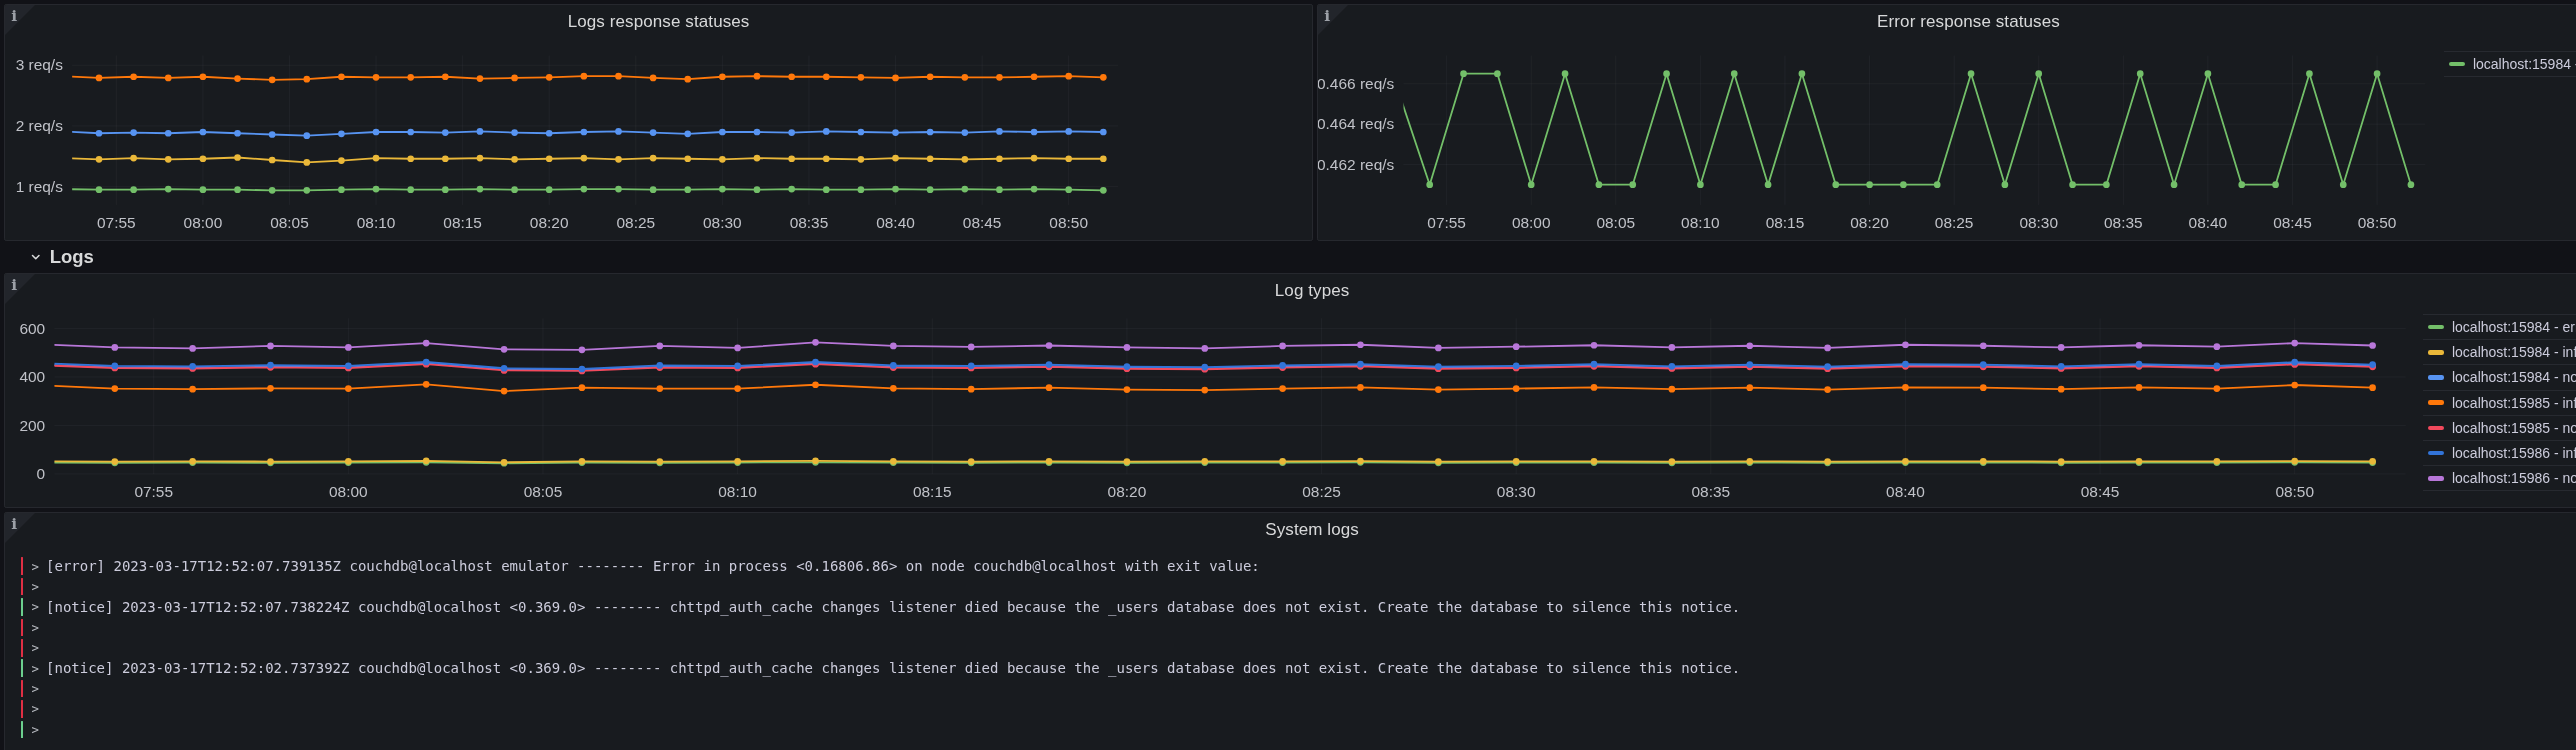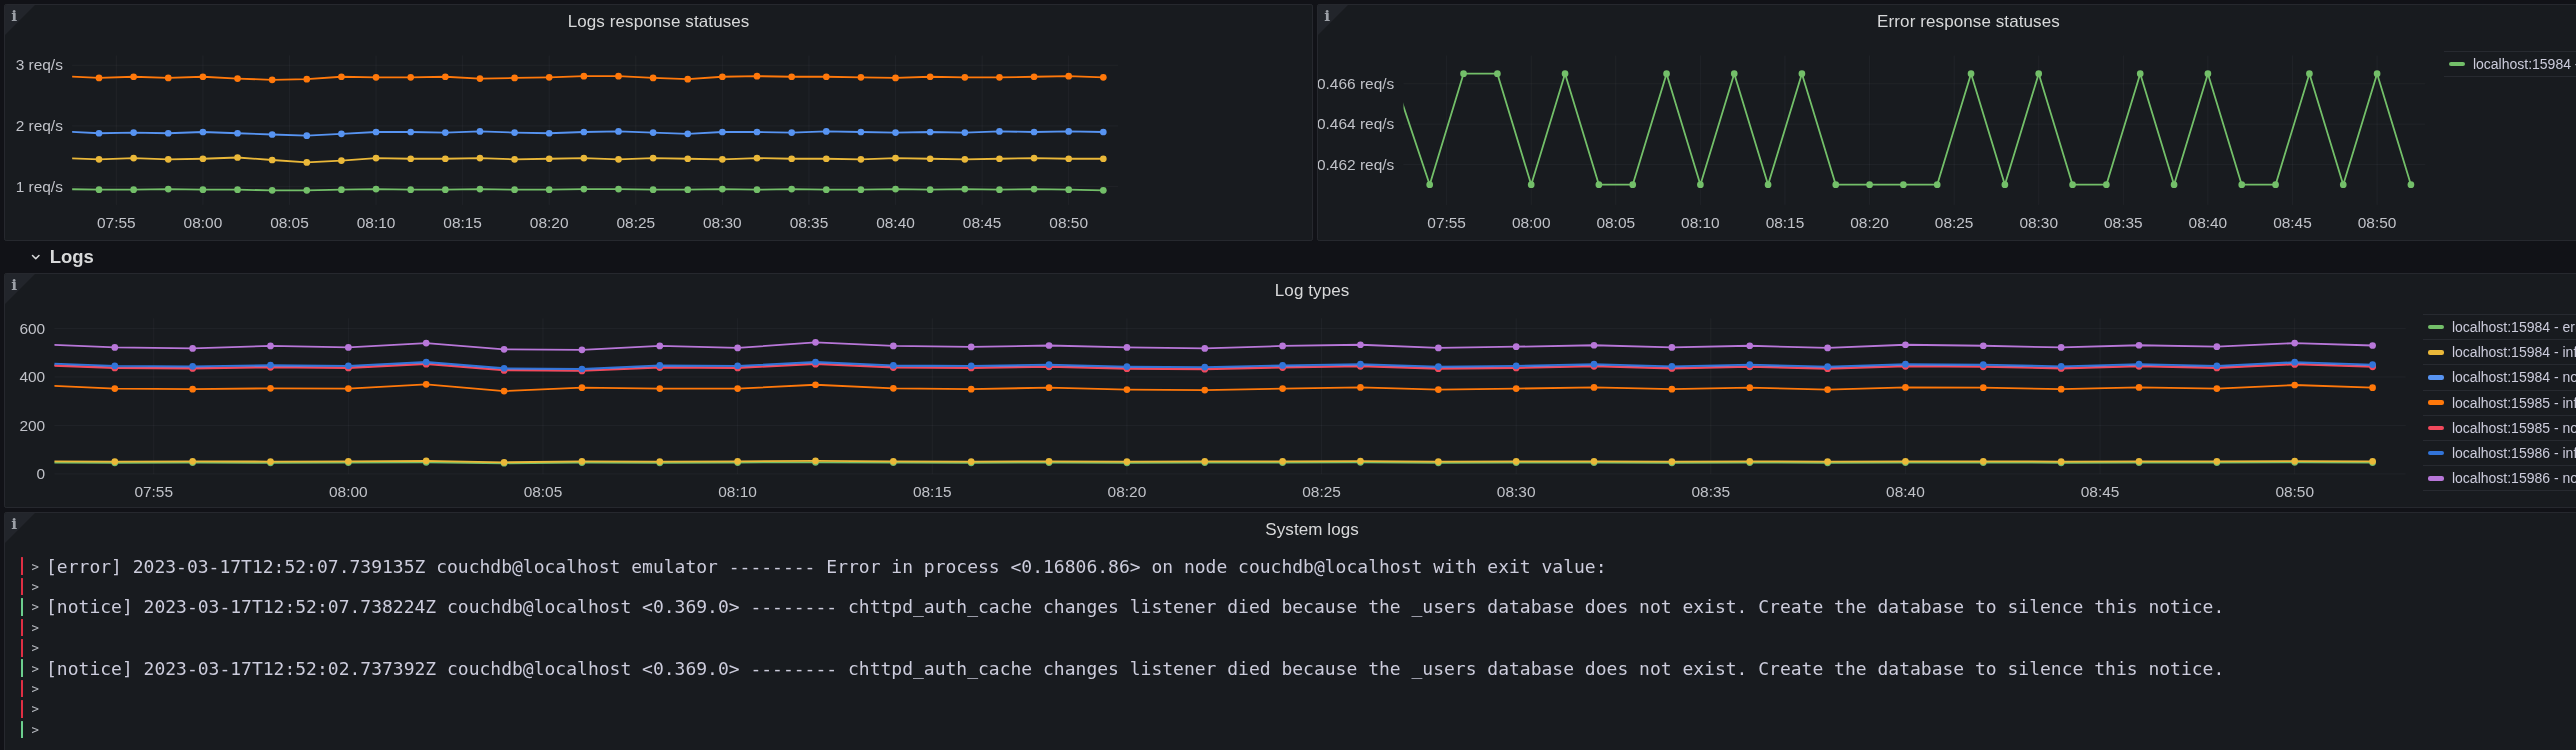--- a/index.html
+++ b/index.html
@@ -29,21 +29,21 @@
   
   .section-header { position:absolute; left:28px; top:245px; height:24px; display:flex; align-items:center; gap:6.2px; cursor:pointer; }
   .section-header .chev { display:flex; align-items:center; }
   .section-header .label { font-size:18.5px; font-weight:bold; color:#d8d9da; }
 
   
   .logrows { position:absolute; left:0; right:0; top:43px; }
   .logrow { display:flex; align-items:center; height:20.4px; padding-left:15.5px; }
   .logrow .bar { width:2.6px; height:17.5px; border-radius:0.5px; flex:0 0 auto; }
   .logrow .chev { font-size:12.4px; color:#b4b7bd; margin:0 0 0 8.2px; font-family:"DejaVu Sans Mono", monospace; }
-  .logrow .txt { font-family:"DejaVu Sans Mono", monospace; font-size:18px; color:#ccccdc; white-space:pre; margin-left:7.2px; }
+  .logrow .txt { font-family:"DejaVu Sans Mono", monospace; font-size:14px; color:#ccccdc; white-space:pre; margin-left:7.2px; }
   .bar.error  { background:#e02f44; }
   .bar.notice { background:#6ccf8e; }
 </style>
 </head>
 <body>
 
 <div class="panel" style="left:4.1px; top:4.1px; width:1309px; height:237px;">
   <div class="corner">
       <span class="ig">i</span>
     </div>

